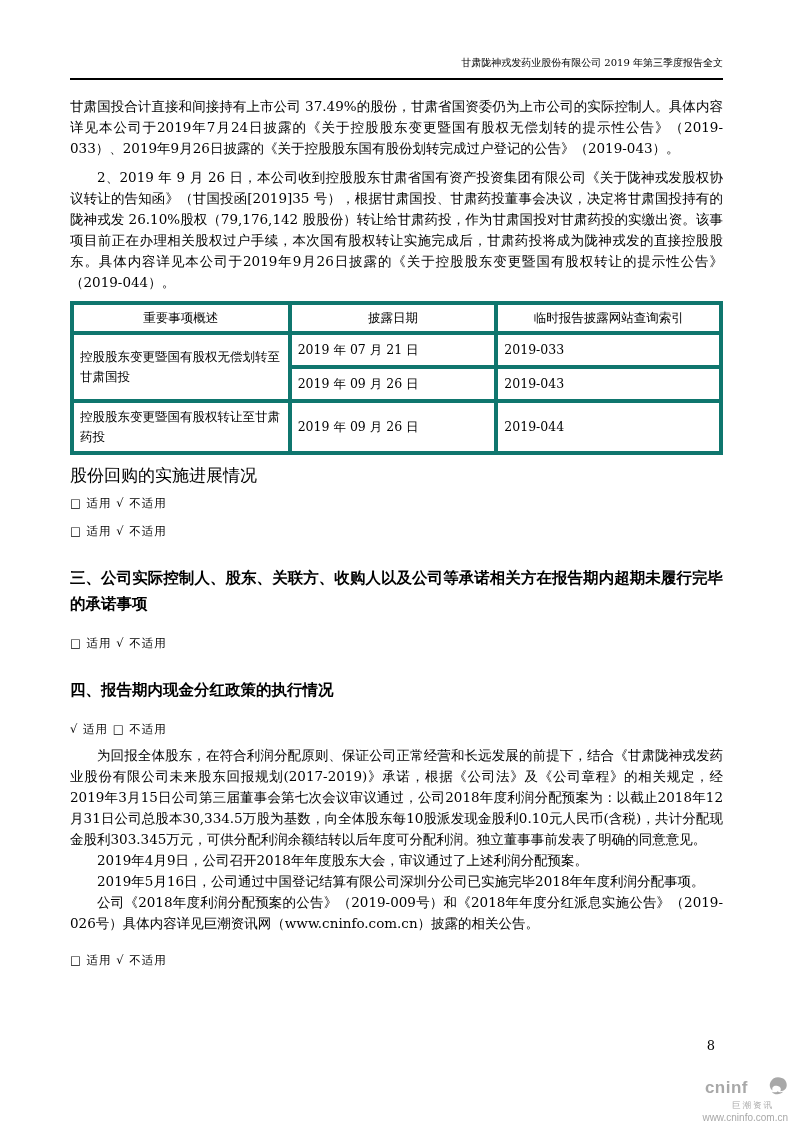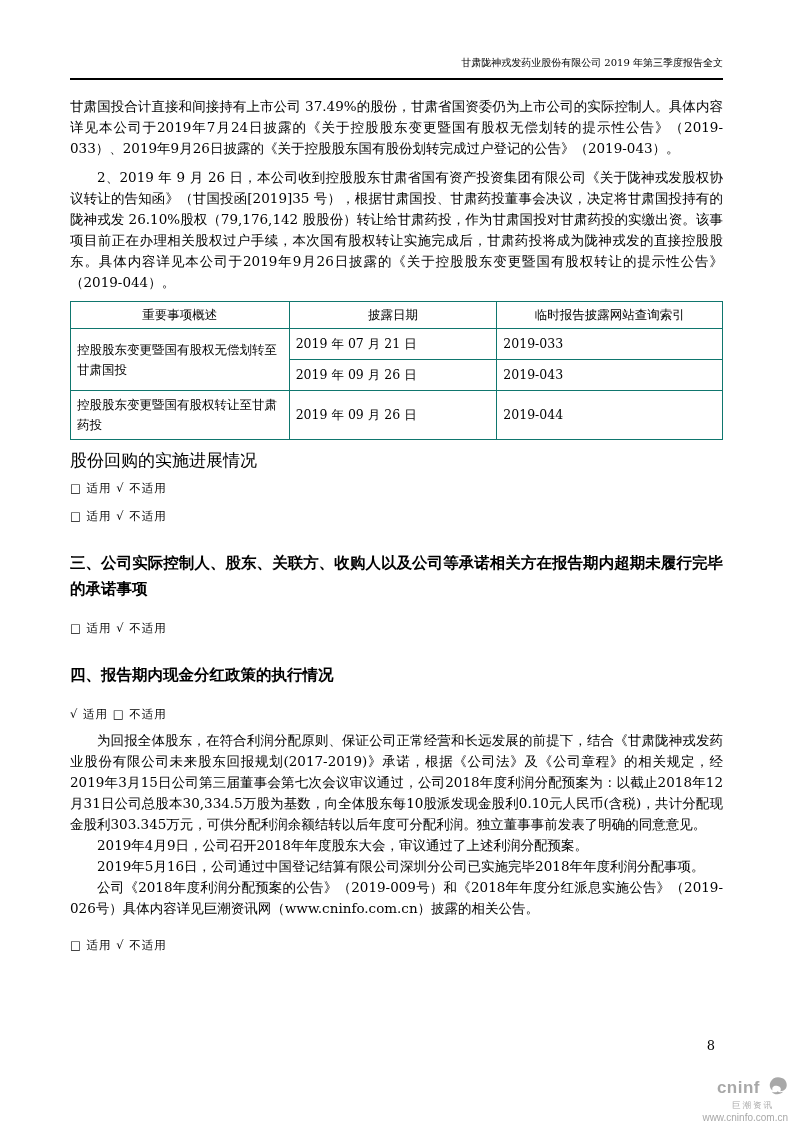--- a/index.html
+++ b/index.html
@@ -32,21 +32,21 @@
 
   table.events{
     border-collapse:collapse;
     width:100%;
     margin-top:8px;
     font-size:12.5px;
     line-height:20px;
     border:1.5px solid #000;
   }
   table.events th, table.events td{
-    border:1px solid #0f766e;
+    border:4px solid #0f766e;
     padding:3px 6px;
     font-weight:normal;
     vertical-align:middle;
   }
   table.events th{text-align:center;height:20px;}
   table.events td{text-align:left;}
   col.c1{width:218px;}
   col.c2{width:207px;}
   col.c3{width:225px;}
   td.dt{height:24px;}
@@ -82,21 +82,21 @@
   .cninfo-logo{
     position:absolute;
     top:1076px;
     right:5px;
     width:110px;
     text-align:right;
     color:#a8a8a8;
     font-family:"Liberation Sans","DejaVu Sans",sans-serif;
     line-height:1;
   }
-  .logo-row{display:flex;align-items:center;justify-content:flex-end;gap:8px;}
+  .logo-row{display:flex;align-items:center;justify-content:flex-end;gap:20px;}
   .logo-word{
     font-size:17px;
     font-weight:bold;
     color:#a8a8a8;
     letter-spacing:0.5px;
   }
   .logo-cn{
     font-size:8.5px;
     letter-spacing:2px;
     margin-top:2px;

